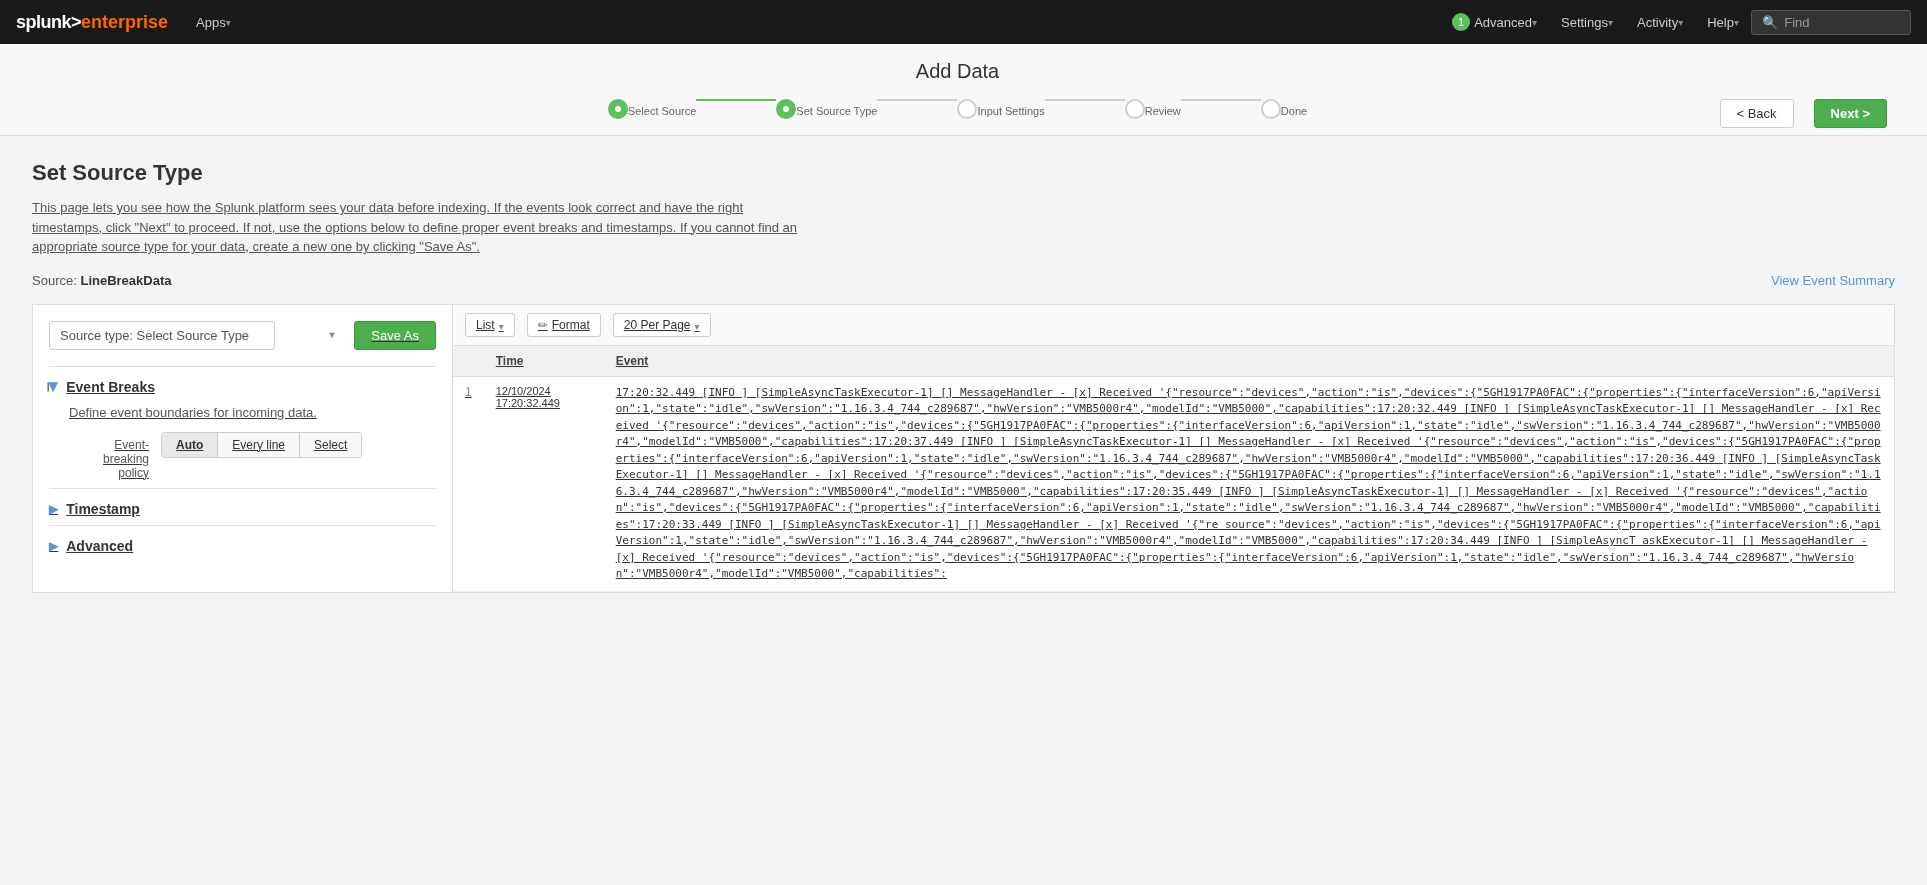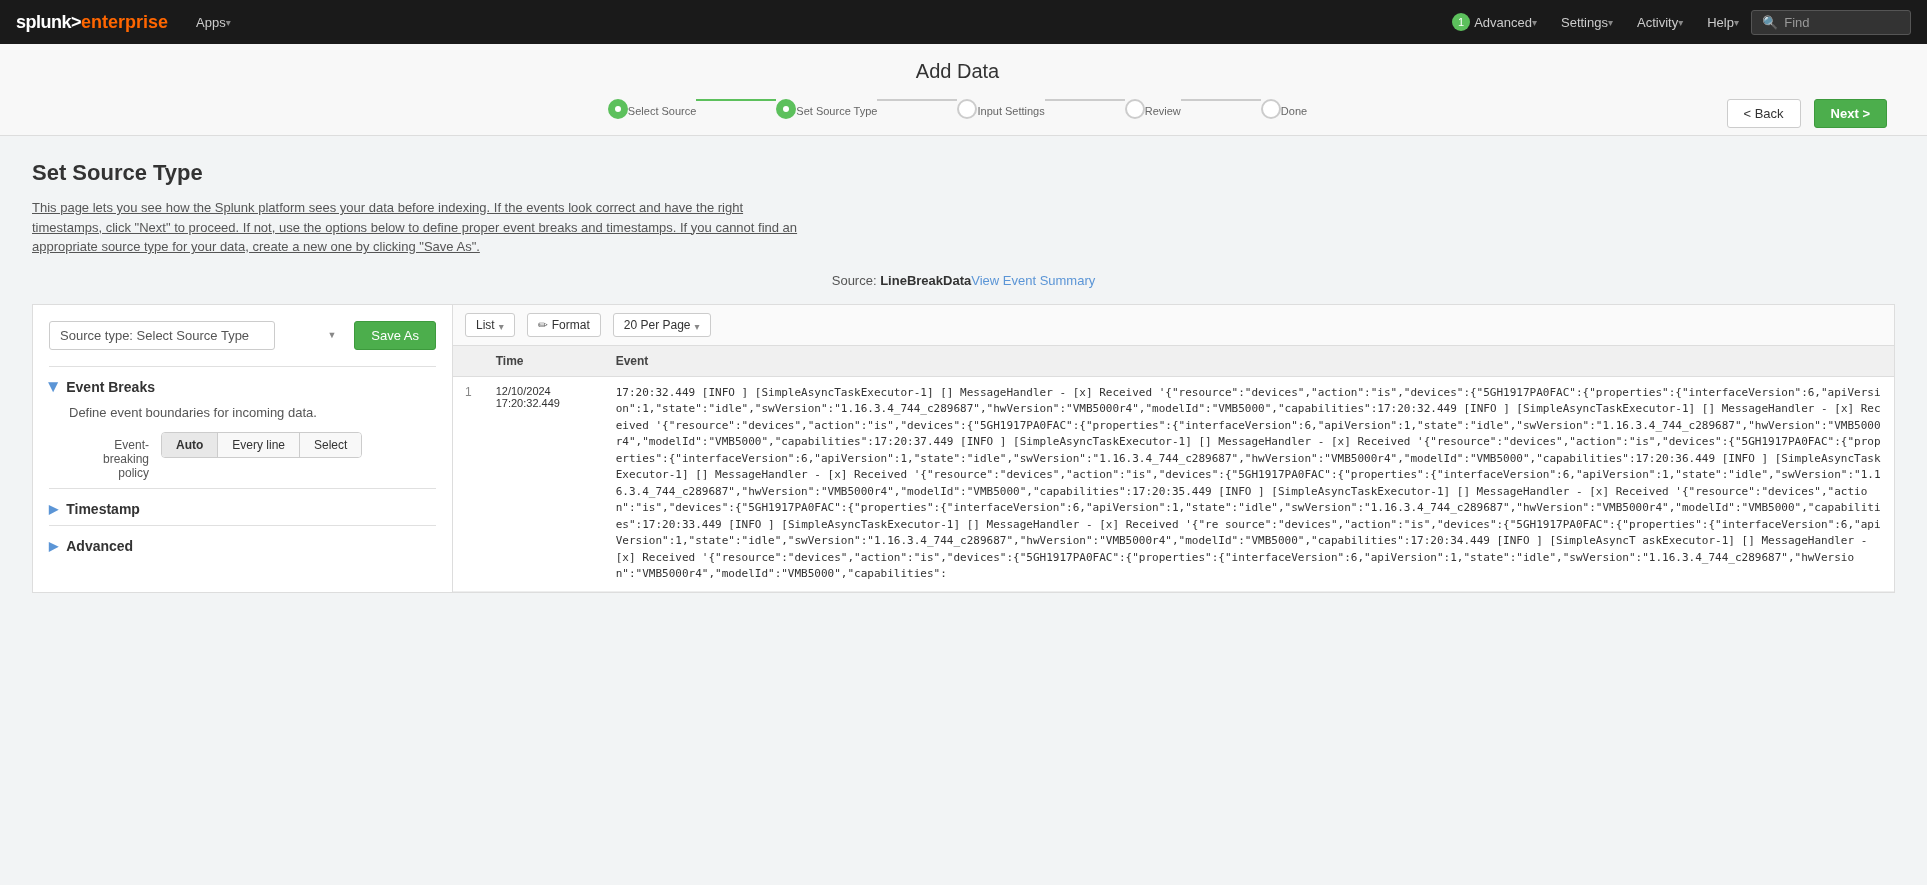--- a/index.html
+++ b/index.html
@@ -132,21 +132,21 @@
       height: 2px;
       background: #ccc;
       margin-bottom: 18px;
       z-index: 1;
     }
     .step-connector.done {
       background: #5cc05c;
     }
     .wizard-nav {
       display: flex;
-      gap: 13px;
+      gap: 20px;
       position: absolute;
       right: 40px;
       top: 55px;
     }
     .btn-back {
       background: #fff;
       border: 1px solid #ccc;
       border-radius: 3px;
       padding: 6px 16px;
       cursor: pointer;
@@ -178,39 +178,40 @@
       font-size: 13px;
       color: #555;
       max-width: 780px;
       line-height: 1.5;
       margin-bottom: 16px;
       text-decoration: underline;
     }
     .source-bar {
       display: flex;
       align-items: center;
-      justify-content: center;
+      justify-content: space-between;
       margin-bottom: 16px;
     }
     .source-label {
       font-size: 13px;
       color: #555;
     }
     .source-label strong { color: #333; }
     .view-event-summary {
       color: #5b95d6;
       font-size: 13px;
       cursor: pointer;
       text-decoration: none;
     }
 
     
     .content-cols {
       display: flex;
       gap: 0;
+      text-decoration: underline;
     }
 
     
     .left-panel {
       width: 420px;
       min-width: 420px;
       background: #fff;
       border: 1px solid #ddd;
       border-right: none;
       padding: 16px;

